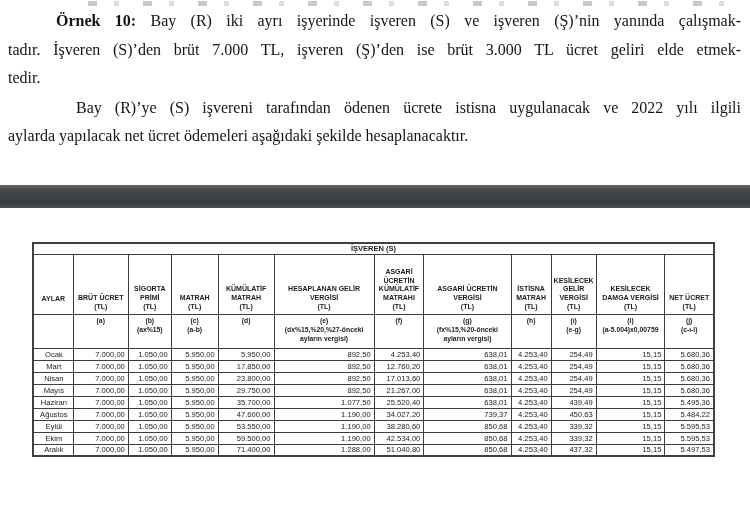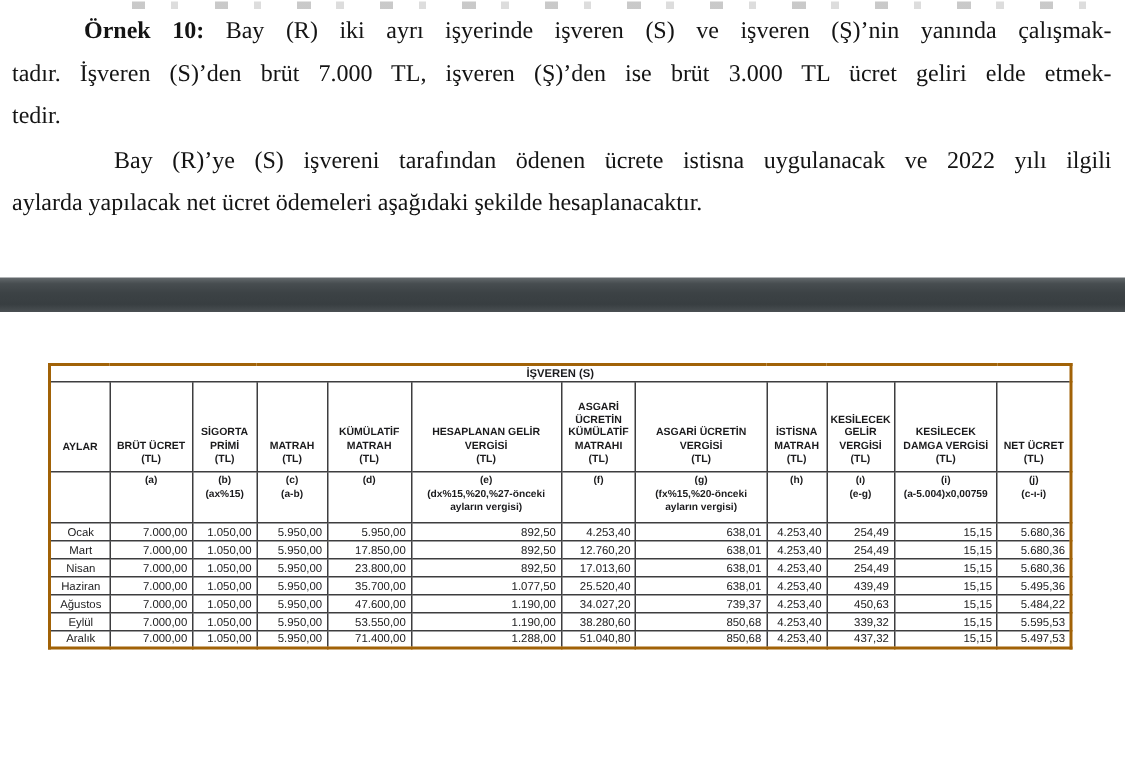--- a/index.html
+++ b/index.html
@@ -27,21 +27,21 @@
     position: absolute; top: 185px; left: 0; width: 750px; height: 23px;
     background: linear-gradient(to bottom, #646a6d 0%, #474d50 18%, #3c4245 45%, #383e41 78%, #4a5053 100%);
   }
 
   .sheet { position: absolute; top: 242px; left: 32px; width: 683px; }
   table.calc {
     width: 100%; border-collapse: collapse; table-layout: fixed;
     font-family: "Liberation Sans", sans-serif; color: #1b1b1d;
   }
   table.calc td, table.calc th { border: 1px solid #3d3d3f; overflow: hidden; }
-  table.calc { border: 2px solid #a16207; }
+  table.calc { border: 2px solid #404040; }
 
   .title-cell { font-size: 7.5px; font-weight: bold; text-align: center; height: 11px; padding: 0; }
 
   th.hdr {
     font-size: 7px; font-weight: bold; text-align: center; vertical-align: bottom;
     white-space: pre-line; line-height: 1.25; height: 60px; padding: 1px 0 2px 0;
   }
   th.hdr.aylar { padding-bottom: 10px; }
 
   td.sub {
@@ -191,20 +191,34 @@
           <td class="c-num">23.800,00</td>
           <td class="c-num">892,50</td>
           <td class="c-num">17.013,60</td>
           <td class="c-num">638,01</td>
           <td class="c-num">4.253,40</td>
           <td class="c-num">254,49</td>
           <td class="c-num">15,15</td>
           <td class="c-num">5.680,36</td>
         </tr>
         <tr>
+          <td class="c-month">Mayıs</td>
+          <td class="c-num">7.000,00</td>
+          <td class="c-num">1.050,00</td>
+          <td class="c-num">5.950,00</td>
+          <td class="c-num">29.750,00</td>
+          <td class="c-num">892,50</td>
+          <td class="c-num">21.267,00</td>
+          <td class="c-num">638,01</td>
+          <td class="c-num">4.253,40</td>
+          <td class="c-num">254,49</td>
+          <td class="c-num">15,15</td>
+          <td class="c-num">5.680,36</td>
+        </tr>
+        <tr>
           <td class="c-month">Haziran</td>
           <td class="c-num">7.000,00</td>
           <td class="c-num">1.050,00</td>
           <td class="c-num">5.950,00</td>
           <td class="c-num">35.700,00</td>
           <td class="c-num">1.077,50</td>
           <td class="c-num">25.520,40</td>
           <td class="c-num">638,01</td>
           <td class="c-num">4.253,40</td>
           <td class="c-num">439,49</td>
@@ -233,20 +247,34 @@
           <td class="c-num">53.550,00</td>
           <td class="c-num">1.190,00</td>
           <td class="c-num">38.280,60</td>
           <td class="c-num">850,68</td>
           <td class="c-num">4.253,40</td>
           <td class="c-num">339,32</td>
           <td class="c-num">15,15</td>
           <td class="c-num">5.595,53</td>
         </tr>
         <tr>
+          <td class="c-month">Ekim</td>
+          <td class="c-num">7.000,00</td>
+          <td class="c-num">1.050,00</td>
+          <td class="c-num">5.950,00</td>
+          <td class="c-num">59.500,00</td>
+          <td class="c-num">1.190,00</td>
+          <td class="c-num">42.534,00</td>
+          <td class="c-num">850,68</td>
+          <td class="c-num">4.253,40</td>
+          <td class="c-num">339,32</td>
+          <td class="c-num">15,15</td>
+          <td class="c-num">5.595,53</td>
+        </tr>
+        <tr>
           <td class="c-month">Aralık</td>
           <td class="c-num">7.000,00</td>
           <td class="c-num">1.050,00</td>
           <td class="c-num">5.950,00</td>
           <td class="c-num">71.400,00</td>
           <td class="c-num">1.288,00</td>
           <td class="c-num">51.040,80</td>
           <td class="c-num">850,68</td>
           <td class="c-num">4.253,40</td>
           <td class="c-num">437,32</td>

